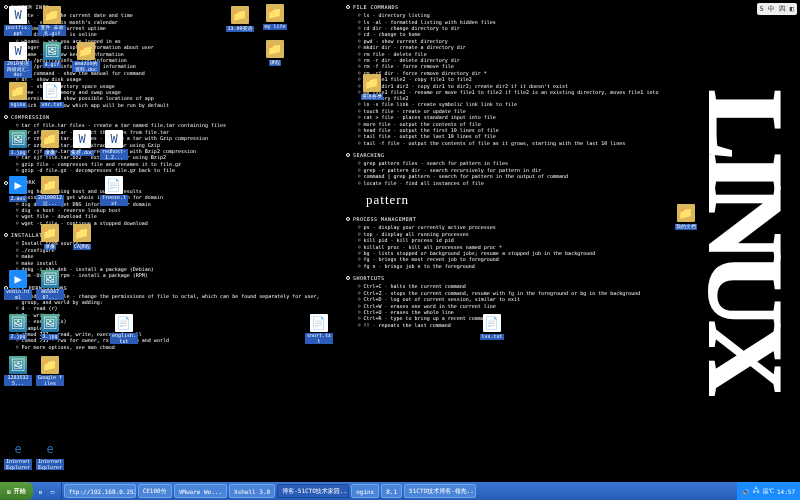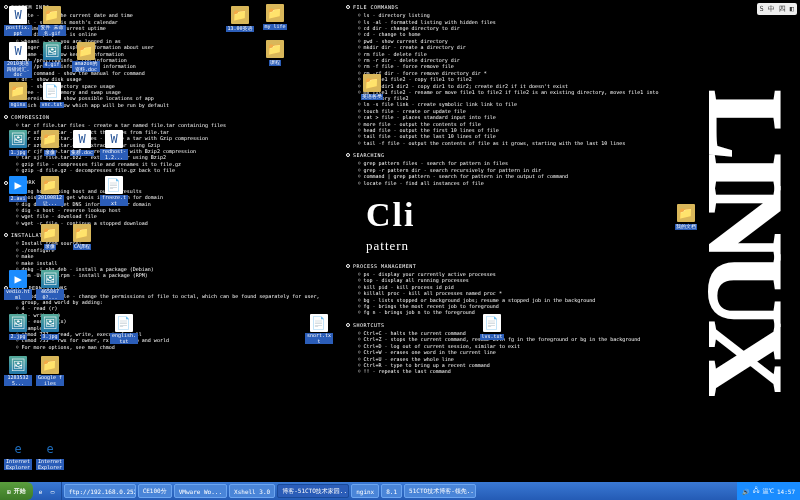--- a/index.html
+++ b/index.html
@@ -281,21 +281,20 @@
           <div class="cmd">
             <span>grep -r pattern dir - search recursively for pattern in dir</span>
           </div>
           <div class="cmd">
             <span>command | grep pattern - search for pattern in the output of command</span>
           </div>
           <div class="cmd">
             <span>locate file - find all instances of file</span>
           </div>
         </div>
-        <div class="cli-big">Cli</div>
         <div class="cli-small">pattern</div>
         <div class="sect">
           <div class="sect-h">
             <span class="dot"></span>
             <span>PROCESS MANAGEMENT</span>
           </div>
           <div class="cmd">
             <span>ps - display your currently active processes</span>
           </div>
           <div class="cmd">

